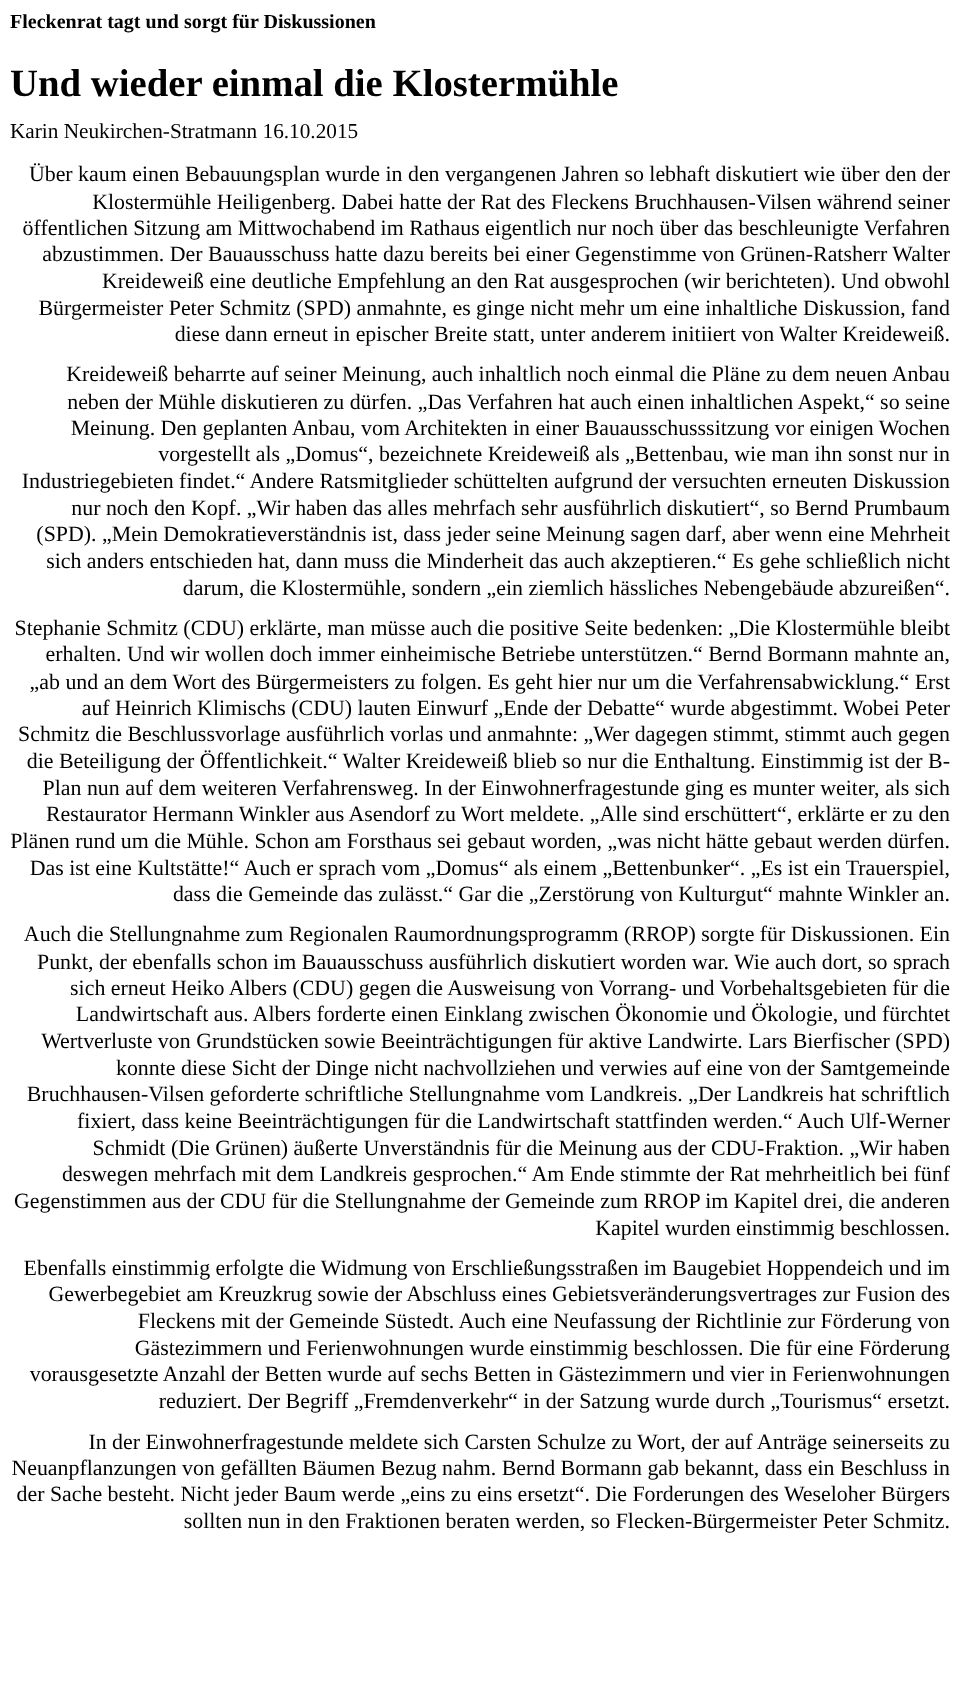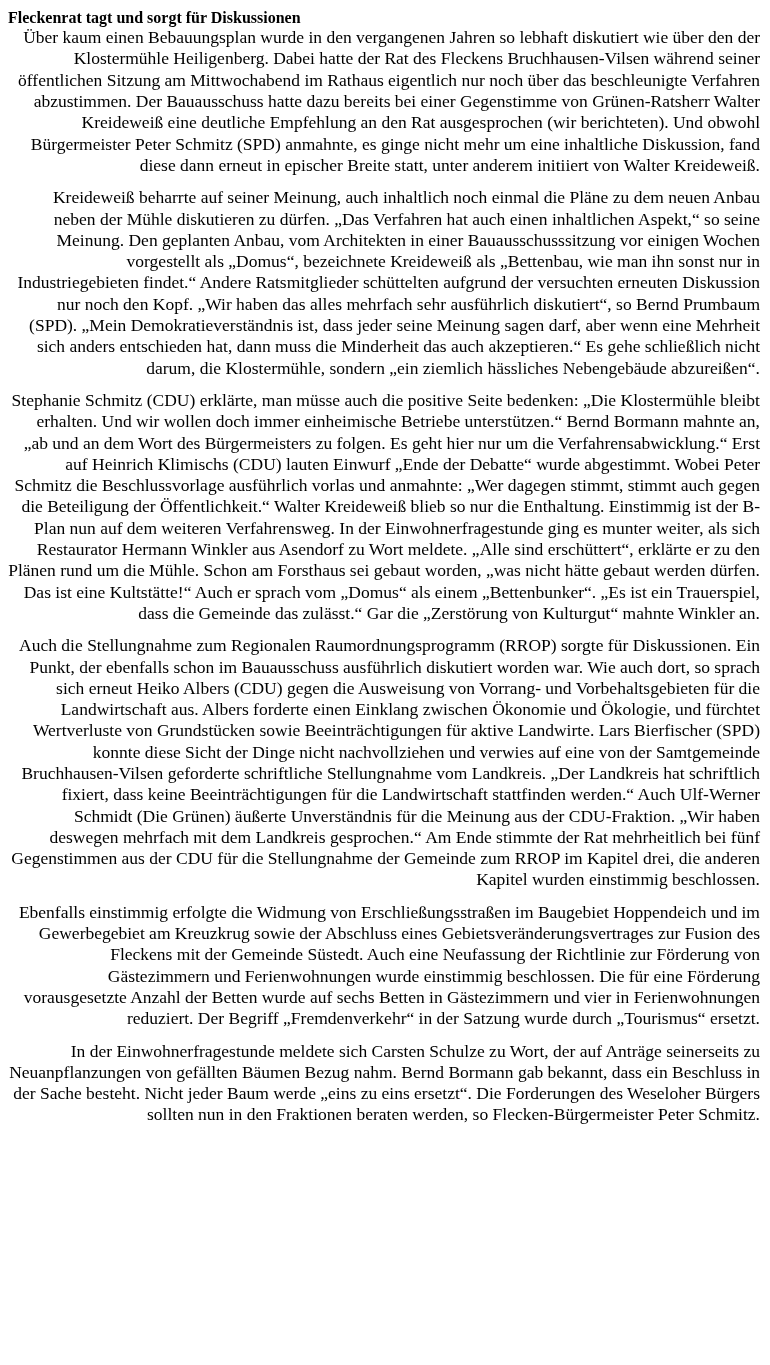--- a/index.html
+++ b/index.html
@@ -42,21 +42,23 @@
     margin: 0 0 11px 0;
     text-align: right;
   }
 </style>
 </head>
 <body>
 
 <div class="page">
   <div class="kicker">Fleckenrat tagt und sorgt für Diskussionen</div>
 
+  <h1 class="title">Und wieder einmal die Klostermühle</h1>
 
+  <div class="byline">Karin Neukirchen-Stratmann 16.10.2015</div>
 
   <p class="body-para">Über kaum einen Bebauungsplan wurde in den vergangenen Jahren so lebhaft diskutiert wie über den der Klostermühle Heiligenberg. Dabei hatte der Rat des Fleckens Bruchhausen-Vilsen während seiner öffentlichen Sitzung am Mittwochabend im Rathaus eigentlich nur noch über das beschleunigte Verfahren abzustimmen. Der Bauausschuss hatte dazu bereits bei einer Gegenstimme von Grünen-Ratsherr Walter Kreideweiß eine deutliche Empfehlung an den Rat ausgesprochen (wir berichteten). Und obwohl Bürgermeister Peter Schmitz (SPD) anmahnte, es ginge nicht mehr um eine inhaltliche Diskussion, fand diese dann erneut in epischer Breite statt, unter anderem initiiert von Walter Kreideweiß.</p>
 
   <p class="body-para">Kreideweiß beharrte auf seiner Meinung, auch inhaltlich noch einmal die Pläne zu dem neuen Anbau neben der Mühle diskutieren zu dürfen. „Das Verfahren hat auch einen inhaltlichen Aspekt,“ so seine Meinung. Den geplanten Anbau, vom Architekten in einer Bauausschusssitzung vor einigen Wochen vorgestellt als „Domus“, bezeichnete Kreideweiß als „Bettenbau, wie man ihn sonst nur in Industriegebieten findet.“ Andere Ratsmitglieder schüttelten aufgrund der versuchten erneuten Diskussion nur noch den Kopf. „Wir haben das alles mehrfach sehr ausführlich diskutiert“, so Bernd Prumbaum (SPD). „Mein Demokratieverständnis ist, dass jeder seine Meinung sagen darf, aber wenn eine Mehrheit sich anders entschieden hat, dann muss die Minderheit das auch akzeptieren.“ Es gehe schließlich nicht darum, die Klostermühle, sondern „ein ziemlich hässliches Nebengebäude abzureißen“.</p>
 
   <p class="body-para">Stephanie Schmitz (CDU) erklärte, man müsse auch die positive Seite bedenken: „Die Klostermühle bleibt erhalten. Und wir wollen doch immer einheimische Betriebe unterstützen.“ Bernd Bormann mahnte an, „ab und an dem Wort des Bürgermeisters zu folgen. Es geht hier nur um die Verfahrensabwicklung.“ Erst auf Heinrich Klimischs (CDU) lauten Einwurf „Ende der Debatte“ wurde abgestimmt. Wobei Peter Schmitz die Beschlussvorlage ausführlich vorlas und anmahnte: „Wer dagegen stimmt, stimmt auch gegen die Beteiligung der Öffentlichkeit.“ Walter Kreideweiß blieb so nur die Enthaltung. Einstimmig ist der B-Plan nun auf dem weiteren Verfahrensweg. In der Einwohnerfragestunde ging es munter weiter, als sich Restaurator Hermann Winkler aus Asendorf zu Wort meldete. „Alle sind erschüttert“, erklärte er zu den Plänen rund um die Mühle. Schon am Forsthaus sei gebaut worden, „was nicht hätte gebaut werden dürfen. Das ist eine Kultstätte!“ Auch er sprach vom „Domus“ als einem „Bettenbunker“. „Es ist ein Trauerspiel, dass die Gemeinde das zulässt.“ Gar die „Zerstörung von Kulturgut“ mahnte Winkler an.</p>
 
   <p class="body-para">Auch die Stellungnahme zum Regionalen Raumordnungsprogramm (RROP) sorgte für Diskussionen. Ein Punkt, der ebenfalls schon im Bauausschuss ausführlich diskutiert worden war. Wie auch dort, so sprach sich erneut Heiko Albers (CDU) gegen die Ausweisung von Vorrang- und Vorbehaltsgebieten für die Landwirtschaft aus. Albers forderte einen Einklang zwischen Ökonomie und Ökologie, und fürchtet Wertverluste von Grundstücken sowie Beeinträchtigungen für aktive Landwirte. Lars Bierfischer (SPD) konnte diese Sicht der Dinge nicht nachvollziehen und verwies auf eine von der Samtgemeinde Bruchhausen-Vilsen geforderte schriftliche Stellungnahme vom Landkreis. „Der Landkreis hat schriftlich fixiert, dass keine Beeinträchtigungen für die Landwirtschaft stattfinden werden.“ Auch Ulf-Werner Schmidt (Die Grünen) äußerte Unverständnis für die Meinung aus der CDU-Fraktion. „Wir haben deswegen mehrfach mit dem Landkreis gesprochen.“ Am Ende stimmte der Rat mehrheitlich bei fünf Gegenstimmen aus der CDU für die Stellungnahme der Gemeinde zum RROP im Kapitel drei, die anderen Kapitel wurden einstimmig beschlossen.</p>
 
   <p class="body-para">Ebenfalls einstimmig erfolgte die Widmung von Erschließungsstraßen im Baugebiet Hoppendeich und im Gewerbegebiet am Kreuzkrug sowie der Abschluss eines Gebietsveränderungsvertrages zur Fusion des Fleckens mit der Gemeinde Süstedt. Auch eine Neufassung der Richtlinie zur Förderung von Gästezimmern und Ferienwohnungen wurde einstimmig beschlossen. Die für eine Förderung vorausgesetzte Anzahl der Betten wurde auf sechs Betten in Gästezimmern und vier in Ferienwohnungen reduziert. Der Begriff „Fremdenverkehr“ in der Satzung wurde durch „Tourismus“ ersetzt.</p>

